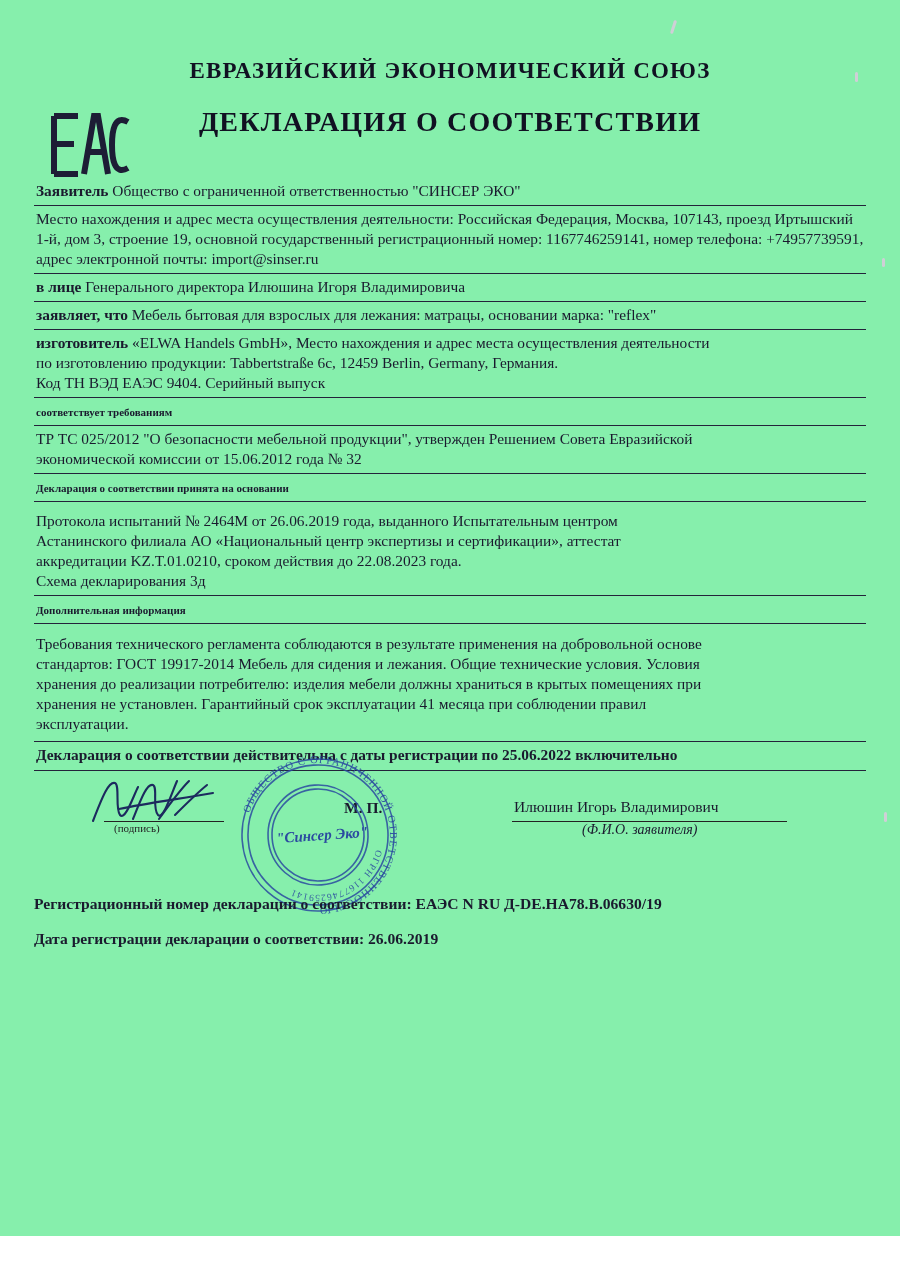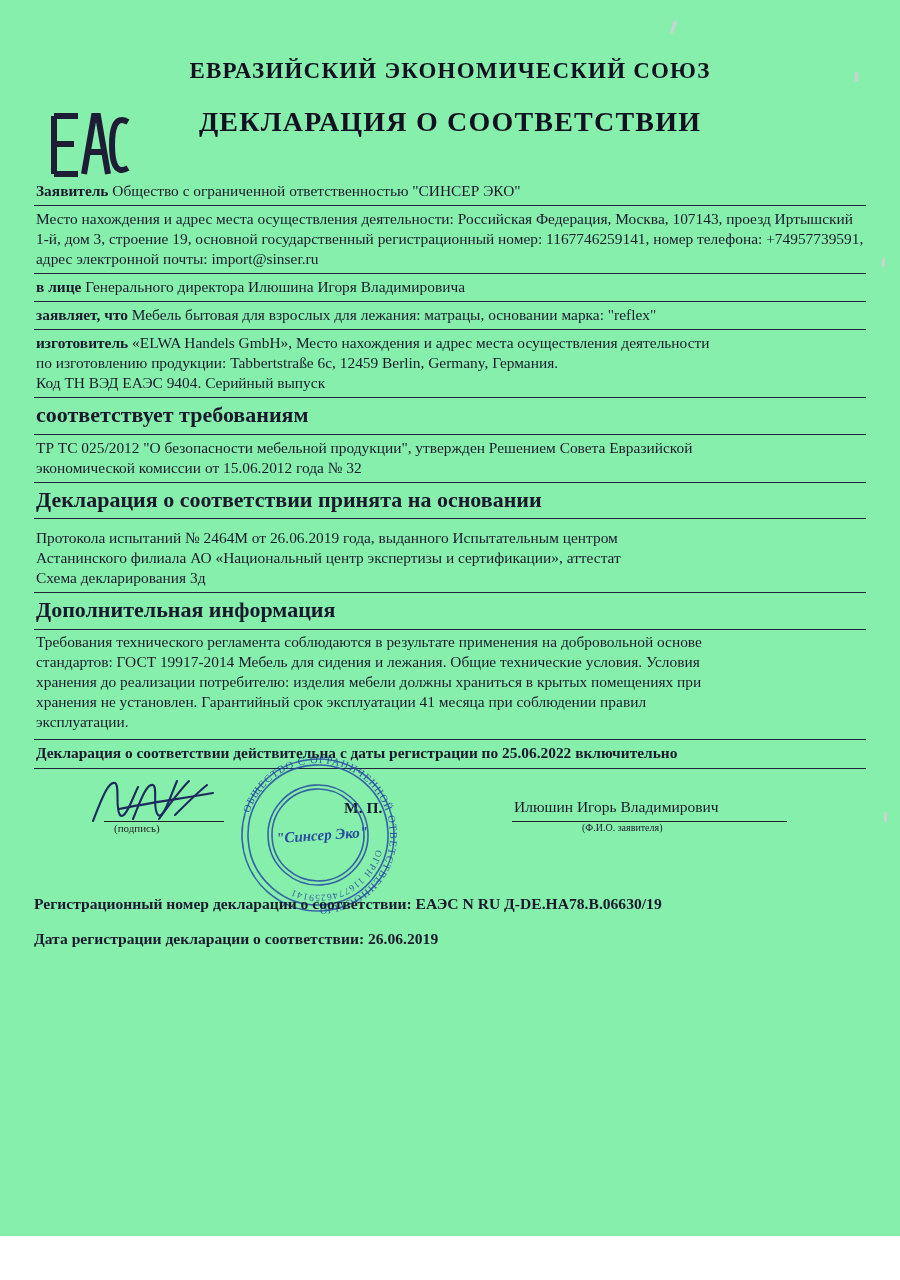--- a/index.html
+++ b/index.html
@@ -65,21 +65,21 @@
     padding: 3px 2px 4px 2px;
     font-size: 15.4px;
     line-height: 1.30;
   }
   .row.first { border-top: none; }
   .lbl {
     font-weight: bold;
   }
   .section-head {
     font-weight: bold;
-    font-size: 22px;
+    font-size: 11px;
   }
   
   .sig-area {
     position: absolute;
     left: 34px;
     top: 765px;
     width: 832px;
     height: 130px;
   }
   .sig-script {
@@ -120,21 +120,22 @@
     position: absolute;
     left: 478px;
     top: 56px;
     width: 275px;
     border-bottom: 1.3px solid #222;
   }
   .fio-caption {
     position: absolute;
     left: 548px;
     top: 57px;
-    font-size: 10px;
+    font-size: 14px;
+    font-style: italic;
   }
   
   .stamp {
     position: absolute;
     left: 196px;
     top: -18px;
     width: 176px;
     height: 176px;
     transform: rotate(-4deg);
   }
@@ -242,28 +243,29 @@
       <div>экономической комиссии от 15.06.2012 года № 32</div>
     </div>
 
     <div class="row">
       <span class="section-head">Декларация о соответствии принята на основании</span>
     </div>
 
     <div class="row" style="padding-top:9px;">
       <div>Протокола испытаний № 2464М  от 26.06.2019 года, выданного Испытательным центром</div>
       <div>Астанинского филиала АО «Национальный центр экспертизы и сертификации», аттестат</div>
+      <div>аккредитации KZ.T.01.0210, сроком действия до 22.08.2023 года.</div>
       <div>Схема декларирования 3д</div>
     </div>
 
     <div class="row">
       <span class="section-head">Дополнительная информация</span>
     </div>
 
-    <div class="row" style="padding-top:2px; padding-bottom:7px;">
+    <div class="row" style="padding-top:10px; padding-bottom:7px;">
       <div>Требования технического регламента соблюдаются в результате применения на добровольной основе</div>
       <div>стандартов: ГОСТ 19917-2014 Мебель для сидения и лежания. Общие технические условия. Условия</div>
       <div>хранения до реализации потребителю: изделия мебели должны храниться в крытых помещениях при</div>
       <div>хранения не установлен. Гарантийный срок эксплуатации 41 месяца при соблюдении правил</div>
       <div>эксплуатации.</div>
     </div>
 
     <div class="row" style="border-bottom:1.6px solid #23233a; padding-bottom:5px;">
       <span class="validity">Декларация о соответствии  действительна с даты регистрации по 25.06.2022 включительно</span>
     </div>

